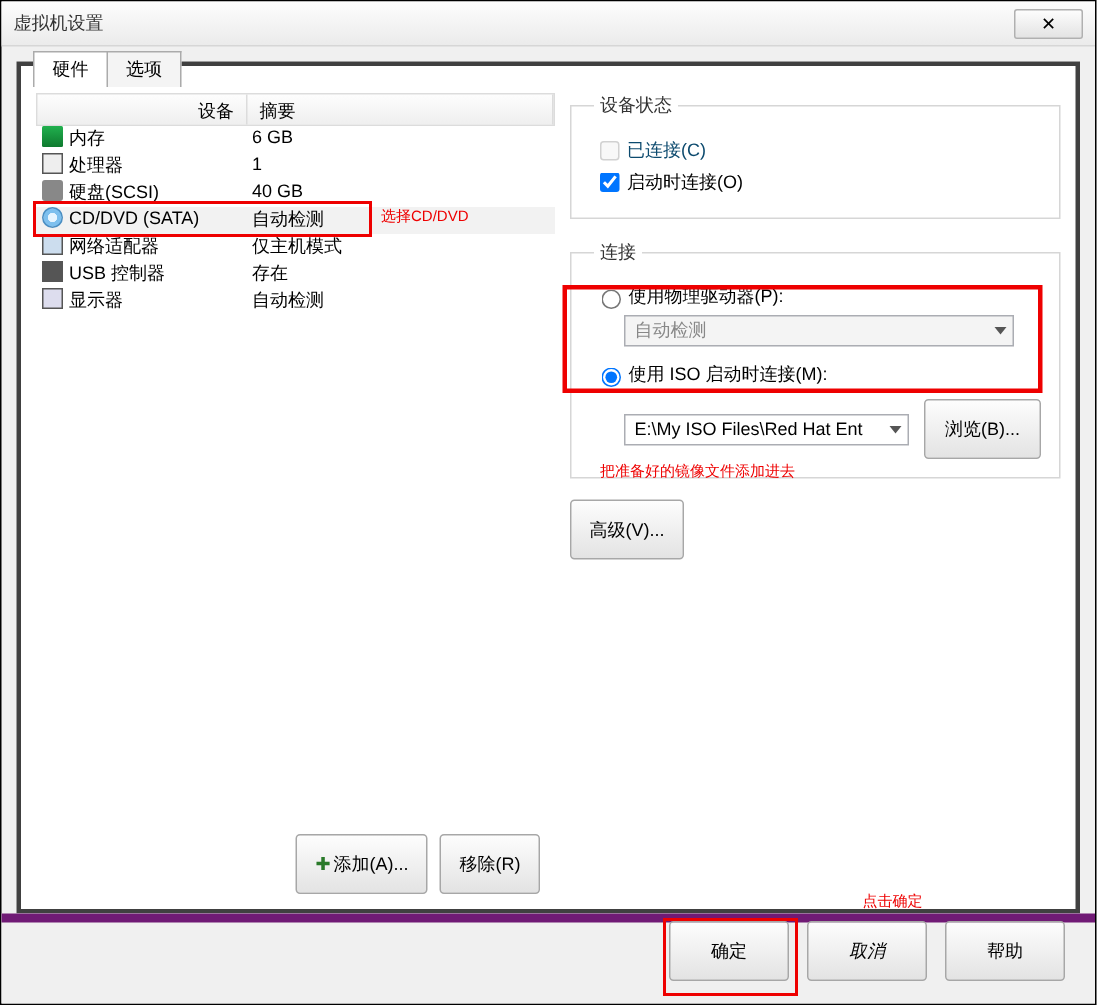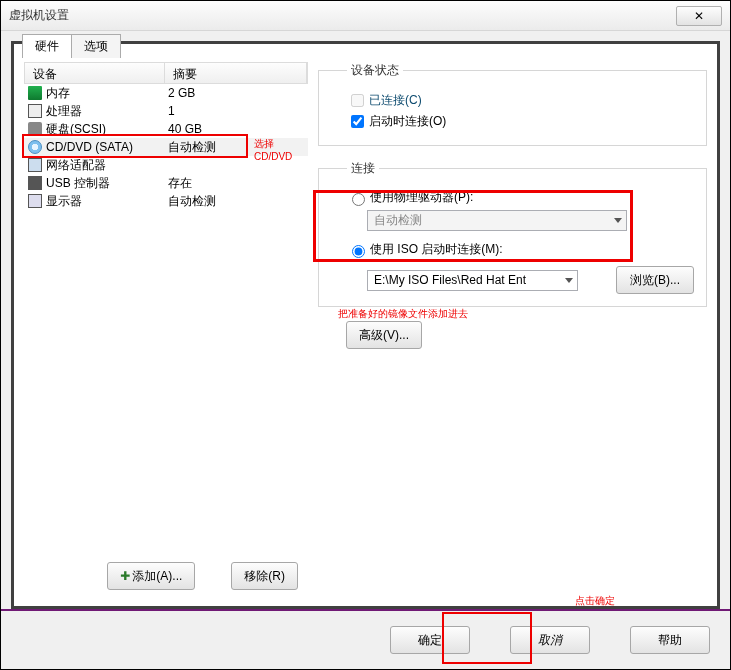--- a/index.html
+++ b/index.html
@@ -9,51 +9,51 @@
   .title-bar .caption { font-size:12px; color:#333;}
   .title-bar .close { width:46px; height:20px; border:1px solid #b0b0b0; background:linear-gradient(#fdfdfd,#e3e3e3); border-radius:2px; display:flex; align-items:center; justify-content:center;}
   .body { position:absolute; left:10px; right:10px; top:40px; bottom:60px; background:#fff; border:3px solid #404040;}
   .tabs { position:absolute; left:8px; top:-10px; display:flex; }
   .tab { padding:3px 12px; border:1px solid #ababab; background:#fff; margin-right:-1px; border-bottom:none; position:relative; z-index:2; cursor:default;}
   .tab.inactive { background:#f4f4f4; z-index:1;}
   .content { position:absolute; left:10px; right:10px; top:18px; bottom:10px; display:flex;}
   .leftpane { width:355px; height:100%; position:relative;}
   .table-hdr { display:flex; height:22px; border:1px solid #dcdcdc; background:linear-gradient(#fdfdfd,#efefef);}
   .hcell { padding:3px 8px; border-right:1px solid #dcdcdc; }
-  .hcell.c1{ width:140px;} .hcell.c2{ flex:1;}
+  .hcell.c1{ width:140px;text-align:right;} .hcell.c2{ flex:1;}
   .rows { }
-  .row { display:flex; height:18px; align-items:center; padding-left:4px;}
+  .row { display:flex; height:18px; align-items:flex-start; padding-left:4px;}
   .row.selected { background:#f2f2f2;}
   .row .ico { width:14px; height:14px; margin-right:4px;}
   .row .txt { width:118px;}
   .row .summ { flex:1; padding-left:4px;}
   .icon-mem{ background:linear-gradient(#21b04e,#0e7a2f); border-radius:1px;}
   .icon-cpu{ border:1px solid #555; background:#eee;}
   .icon-hdd{ background:#888; border-radius:2px;}
   .icon-cd{ border:1px solid #4a8ec2; border-radius:50%; background:radial-gradient(circle,#e7f5ff 35%, #7ec0ee 36%);}
   .icon-net{ border:1px solid #555; background:#cde;}
   .icon-usb{ background:#555;}
   .icon-disp{ border:1px solid #555; background:#dde;}
   .row-red-box{ position:absolute; border:2px solid #e00; pointer-events:none;}
   .leftbtns { position:absolute; left:0; right:0; bottom:0; height:40px; display:flex; align-items:center; justify-content:flex-end; gap:8px; padding-right:10px;}
-  button.std { height:28px; padding:0 12px; border:1px solid #a7a7a7; background:linear-gradient(#fdfdfd,#e3e3e3); border-radius:3px; cursor:pointer;margin-left:28px;}
+  button.std { height:40px; padding:0 12px; border:1px solid #a7a7a7; background:linear-gradient(#fdfdfd,#e3e3e3); border-radius:3px; cursor:pointer;}
   button.std:disabled{ color:#888;}
   .rightpane { flex:1; position:relative; padding-left:10px;}
-  fieldset.grp { border:1px solid #d6d6d6; margin:0 0 14px 0; padding:10px 12px 12px 28px; border-radius:0;}
+  fieldset.grp { border:1px solid #d6d6d6; margin:0 0 14px 0; padding:10px 12px 12px 15px; border-radius:0;}
   fieldset.grp > legend { padding:0 4px; color:#333;}
   .chkrow, .radiorow { display:flex; align-items:center; margin:2px 0;}
   .chkrow input, .radiorow input { margin-right:5px;}
   .dropdown { height:21px; border:1px solid #abadb3; background:#fff; display:flex; align-items:center; padding:0 4px 0 6px; justify-content:space-between; min-width:150px;}
   .dropdown.disabled{ background:#f4f4f4; color:#888;}
   .dropdown .arrow{ width:0;height:0;border-left:4px solid transparent;border-right:4px solid transparent;border-top:5px solid #555;}
   .iso-row { display:flex; align-items:center; gap:10px; margin-top:8px;}
   .red-big-box { position:absolute; border:3px solid #e00; pointer-events:none;}
   .adv-row { display:flex; margin-top:6px; padding-right:4px;}
   .anno { position:absolute; color:#e00; font-size:10px; font-weight:400;}
-  .bottom-bar { position:absolute; left:0; right:0; bottom:0; height:60px; background:#f0f0f0; border-top:2px solid #701a75; display:flex; align-items:flex-end; justify-content:flex-end; gap:12px; padding:0 20px 15px 0;}
+  .bottom-bar { position:absolute; left:0; right:0; bottom:0; height:60px; background:#f0f0f0; border-top:6px solid #701a75; display:flex; align-items:flex-end; justify-content:flex-end; gap:12px; padding:0 20px 15px 0;}
   .btn-red-box{ position:absolute; border:2px solid #e00; pointer-events:none;}
 </style>
 </head>
 <body>
 
 <div class="dlg">
 
   <div class="title-bar">
     <span class="caption">虚拟机设置</span>
     <div class="close">
@@ -71,40 +71,41 @@
 
       <div class="leftpane">
         <div class="table-hdr">
           <div class="hcell c1">设备</div>
           <div class="hcell c2">摘要</div>
         </div>
         <div class="rows">
           <div class="row">
               <span class="ico icon-mem"></span>
               <span class="txt">内存</span>
-              <span class="summ">2 GB</span>
+              <span class="summ">6 GB</span>
             </div>
           <div class="row">
               <span class="ico icon-cpu"></span>
               <span class="txt">处理器</span>
               <span class="summ">1</span>
             </div>
           <div class="row">
               <span class="ico icon-hdd"></span>
               <span class="txt">硬盘(SCSI)</span>
               <span class="summ">40 GB</span>
             </div>
           <div class="row selected">
               <span class="ico icon-cd"></span>
               <span class="txt">CD/DVD (SATA)</span>
               <span class="summ">自动检测</span>
             </div>
           <div class="row">
               <span class="ico icon-net"></span>
               <span class="txt">网络适配器</span>
+              <span class="summ">仅主机模式</span>
             </div>
           <div class="row">
               <span class="ico icon-usb"></span>
               <span class="txt">USB 控制器</span>
               <span class="summ">存在</span>
             </div>
           <div class="row">
               <span class="ico icon-disp"></span>
               <span class="txt">显示器</span>
               <span class="summ">自动检测</span>
@@ -146,21 +147,21 @@
               <span>自动检测</span>
               <span class="arrow"></span>
             </div>
           </div>
 
           <div class="radiorow">
             <input type="radio" name="conn" checked="" style="">
             <span>使用 ISO 启动时连接(M):</span>
           </div>
           <div class="iso-row" style="margin-left:20px;">
-            <div class="dropdown" style="width:211px;align-items:center;">
+            <div class="dropdown" style="width:190px;align-items:center;">
               <span>E:\My ISO Files\Red Hat Ent</span>
               <span class="arrow"></span>
             </div>
             <button class="std" style="width:78px;"><span>浏览(B)...</span></button>
           </div>
         </fieldset>
 
         <div class="adv-row">
           <button class="std"><span>高级(V)...</span></button>
         </div>

